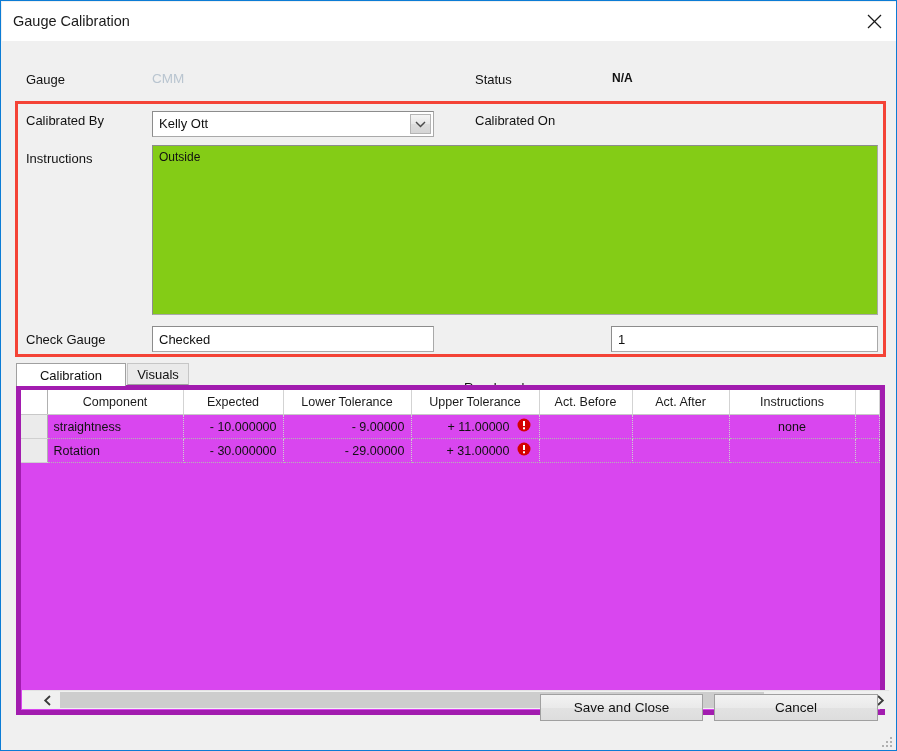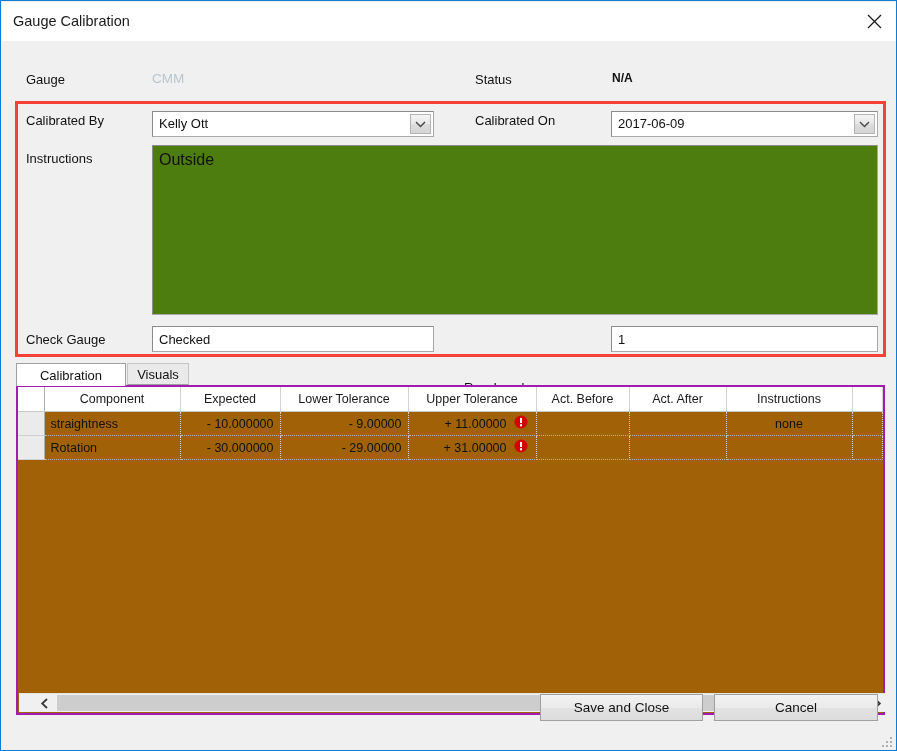--- a/index.html
+++ b/index.html
@@ -136,26 +136,26 @@
     box-sizing: border-box;
     display: flex;
     align-items: center;
     justify-content: center;
   }
   .combo .combo-arrow svg { display:block; }
 
   .memo {
     position: absolute;
     box-sizing: border-box;
-    background: #4d7c0f;
+    background: #84cc16;
     border: 1px solid #a9a9a9;
     border-top-color: #8c8c8c;
     border-left-color: #8c8c8c;
     font-family: "Liberation Sans", sans-serif;
-    font-size: 16px;
+    font-size: 12px;
     color: #111111;
     padding: 4px 6px;
     resize: none;
     outline: none;
     line-height: 1.25;
   }
 
   
   .tabstrip {
     position: absolute;
@@ -190,22 +190,22 @@
   }
 
   
   .gridpanel {
     position: absolute;
     left: 14px;
     top: 344px;
     width: 869px;
     height: 330px;
     box-sizing: border-box;
-    border: 2px solid #a21caf;
-    background: #a16207;
+    border: 5px solid #a21caf;
+    background: #d946ef;
   }
   .gridtable {
     position: absolute;
     left: 0; top: 0;
     width: 100%;
     border-collapse: collapse;
     table-layout: fixed;
   }
   .gridtable th {
     height: 24px;
@@ -362,28 +362,20 @@
     <div class="combo" style="left:150px; top:70px; width:282px; height:26px;">
       <span class="combo-text">Kelly Ott</span>
       <span class="combo-arrow">
         <svg width="11" height="7" viewBox="0 0 11 7">
           <path d="M1 1 L5.5 5.6 L10 1" fill="none" stroke="#4a4a4a" stroke-width="1.4"></path>
         </svg>
       </span>
     </div>
 
     <div class="lbl" style="left:473px; top:72px;">Calibrated On</div>
-    <div class="combo" style="left:609px; top:70px; width:267px; height:26px;">
-      <span class="combo-text">2017-06-09</span>
-      <span class="combo-arrow">
-        <svg width="11" height="7" viewBox="0 0 11 7">
-          <path d="M1 1 L5.5 5.6 L10 1" fill="none" stroke="#4a4a4a" stroke-width="1.4"></path>
-        </svg>
-      </span>
-    </div>
 
     <div class="lbl" style="left:24px; top:110px;">Instructions</div>
     <textarea class="memo" style="left: 150px; top: 104px; width: 726px; height: 170px;">Outside</textarea>
 
     <div class="lbl" style="left:24px; top:291px;">Check Gauge</div>
     <input class="textbox" style="left: 150px; top: 285px; width: 282px; height: 26px;" value="Checked">
 
     <div class="lbl" style="left:462px; top:291px;margin-top:48px;">Rev. Level</div>
     <input class="textbox" style="left: 609px; top: 285px; width: 267px; height: 26px;" value="1">
 

